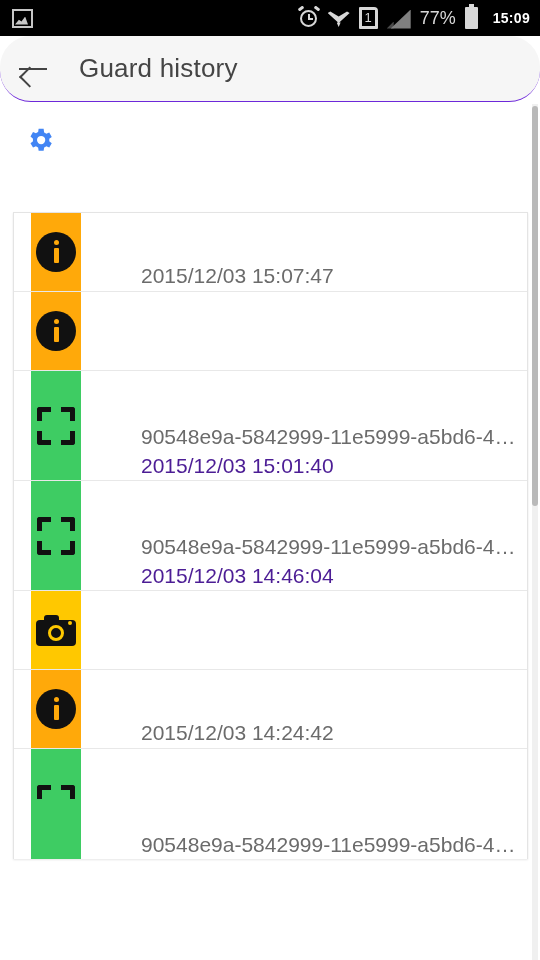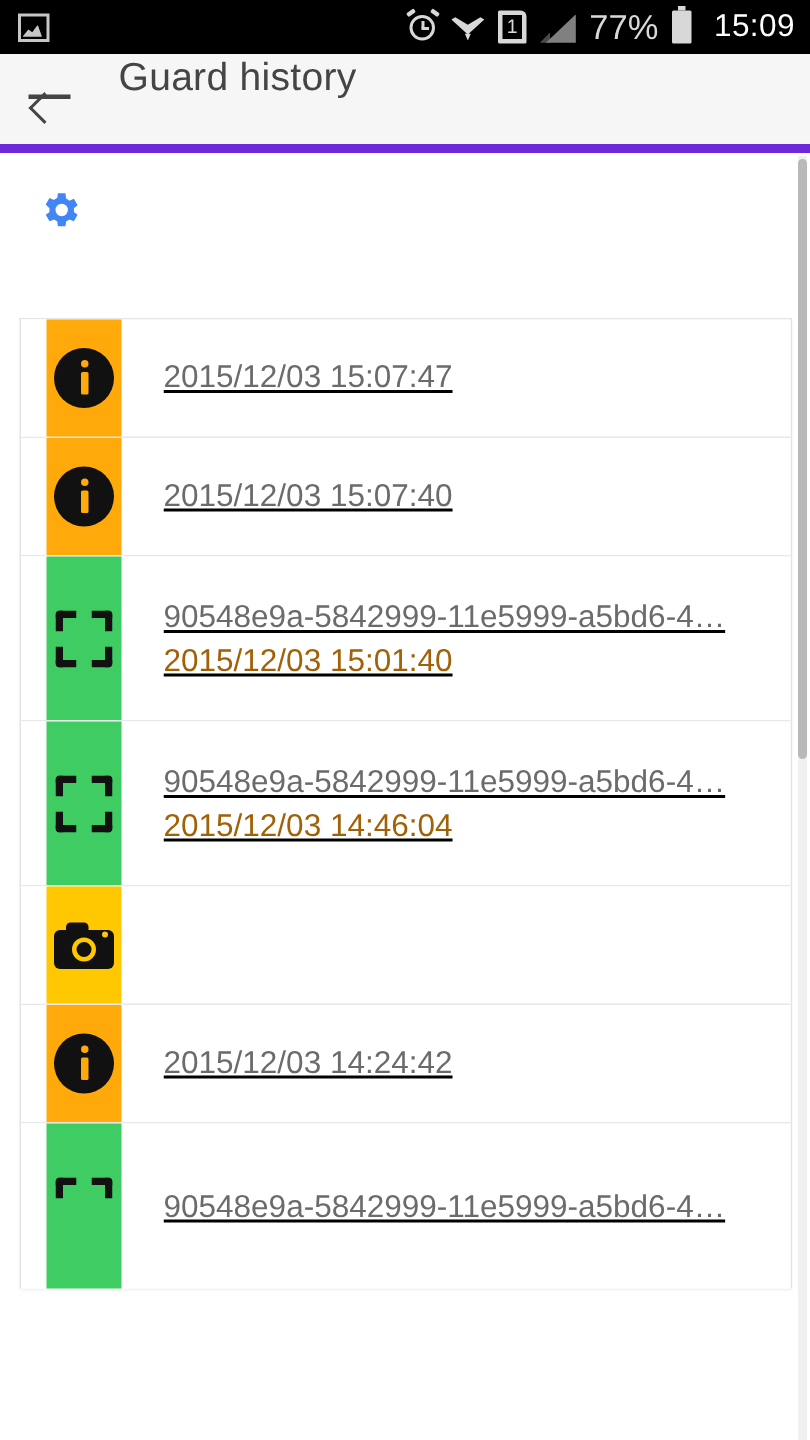--- a/index.html
+++ b/index.html
@@ -15,24 +15,24 @@
   .status-bar{
     position:absolute; top:0; left:0;
     width:540px; height:36px;
     background:#000000;
     display:flex; align-items:center;
     padding:0 10px 0 12px;
   }
   .status-left{ display:flex; align-items:center; gap:8px; flex:1; }
   .status-right{ display:flex; align-items:center; gap:9px; }
   .sb-clock{
-    color:#ffffff; font-size:21px; letter-spacing:0.3px;
-    margin-left:6px; font-weight:400;
-  }
-  .sb-pct{ color:#d8d8d8; font-size:23px; font-weight:400; letter-spacing:0px;}
+    color:#ffffff; font-size:14px; letter-spacing:0.3px;
+    margin-left:6px; font-weight:700;
+  }
+  .sb-pct{ color:#d8d8d8; font-size:18px; font-weight:400; letter-spacing:0px;}
   .icon-photo{
     width:21px; height:19px; border:2px solid #c6c6c6; background:#000;
     position:relative; display:block;
   }
   .icon-photo::after{
     content:""; position:absolute; left:1px; bottom:1px;
     width:13px; height:8px; background:#c6c6c6;
     clip-path:polygon(0 100%,30% 40%,50% 62%,78% 0,100% 100%);
   }
   .icon-alarm{ width:20px; height:20px; position:relative; display:block; }
@@ -90,22 +90,22 @@
   .icon-battery::before{
     content:""; position:absolute; left:4px; top:-3px;
     width:5px; height:3px; background:#d8d8d8;
   }
 
   
   .app-bar{
     position:absolute; top:36px; left:0;
     width:540px; height:66px;
     background:#f6f6f6;
-    border-bottom:6px solid #6d28d9;
-    display:flex; 
+    border-bottom:1px solid #6d28d9;
+    display:flex; align-items:center;border-radius:31px;
   }
   .back-btn{
     width:56px; height:56px; margin-left:5px;
     display:flex; align-items:center; justify-content:center;
     cursor:pointer;
   }
   .back-arrow{
     width:30px; height:22px; position:relative; display:block;
   }
   .back-arrow::before{
@@ -156,28 +156,28 @@
     cursor:pointer;
   }
   .row:last-child{ border-bottom:none; }
   .row-gutter{ width:17px; flex:0 0 17px; background:#ffffff; }
   .row-badge{
     width:50px; flex:0 0 50px;
     display:flex; align-items:center; justify-content:center;
   }
   .row-body{
     flex:1 1 auto; display:flex; flex-direction:column;
-    justify-content:center; padding-left:28px; padding-right:12px;text-decoration:underline;
+    justify-content:flex-end; padding-left:60px; padding-right:12px;
   }
   .row-title{
     font-size:21px; color:#6b6b6b; line-height:29px;
     white-space:nowrap; overflow:hidden; font-weight:400;
   }
   .row-sub{
-    font-size:21px; color:#a16207; line-height:29px;
+    font-size:21px; color:#4c1d95; line-height:29px;
     white-space:nowrap; overflow:hidden; font-weight:400;
   }
   .row-single .row-title{ line-height:30px; }
 
   
   .ic{ display:block; }
   .ic-info{
     width:40px; height:40px; border-radius:50%; background:#111111;
     position:relative;
   }
@@ -292,23 +292,20 @@
       <div class="row-body">
         <div class="row-title">2015/12/03 15:07:47</div>
       </div>
     </div>
 
     <div class="row row-single">
       <div class="row-gutter"></div>
       <div class="row-badge" style="background:#FFA90A;">
         <span class="ic ic-info"></span>
       </div>
-      <div class="row-body">
-        <div class="row-title">2015/12/03 15:07:40</div>
-      </div>
     </div>
 
 
 
     <div class="row" style="min-height:110px;">
       <div class="row-gutter"></div>
       <div class="row-badge" style="background:#3ECC63;">
         <span class="ic ic-scan">
           <i class="tl"></i>
             <i class="tr"></i>

